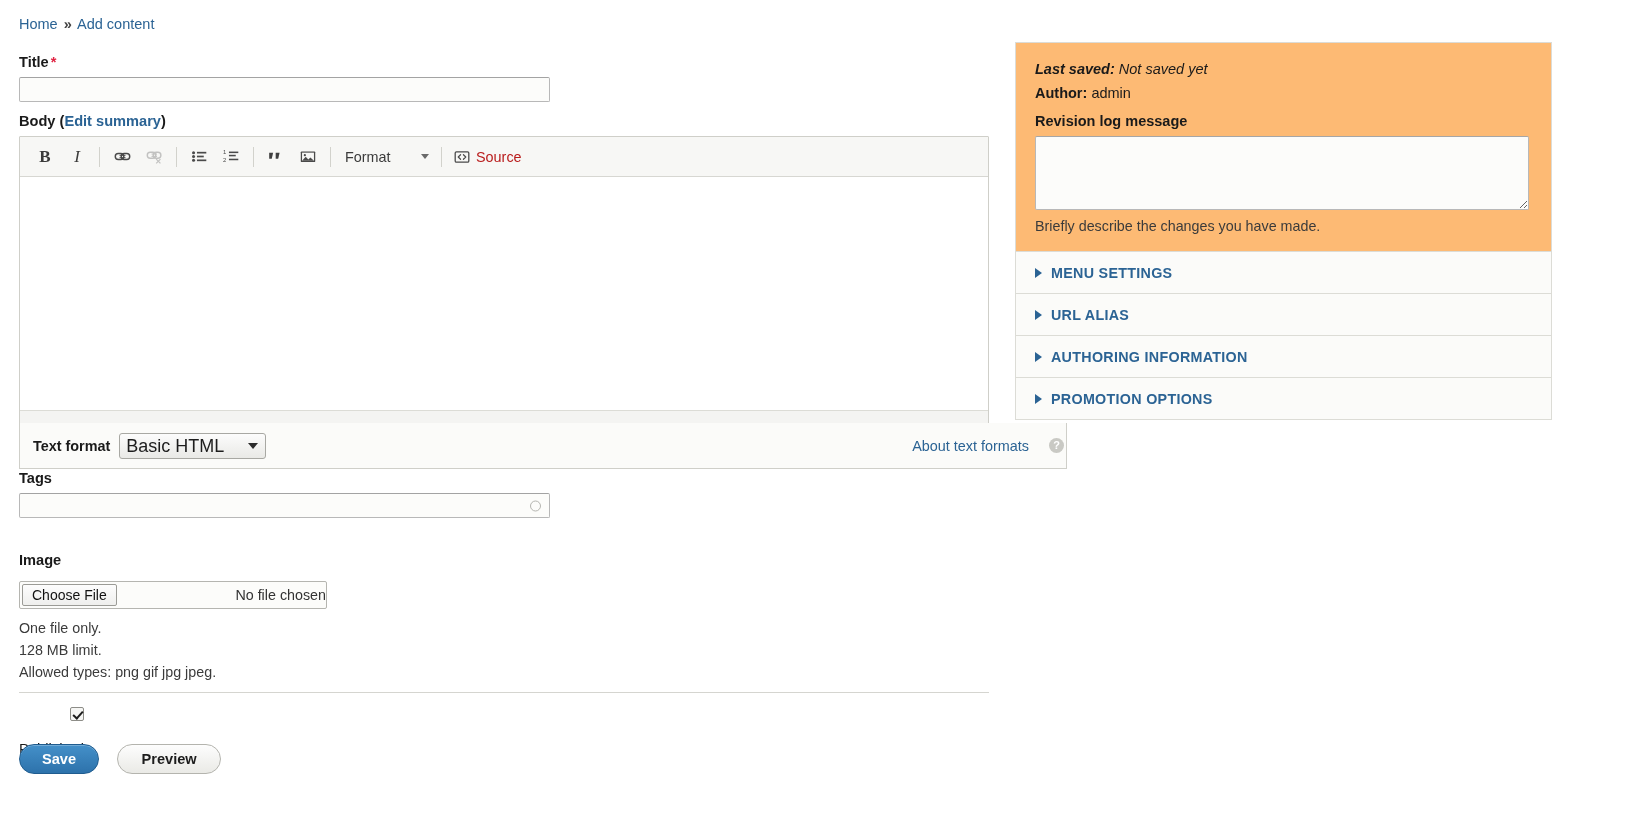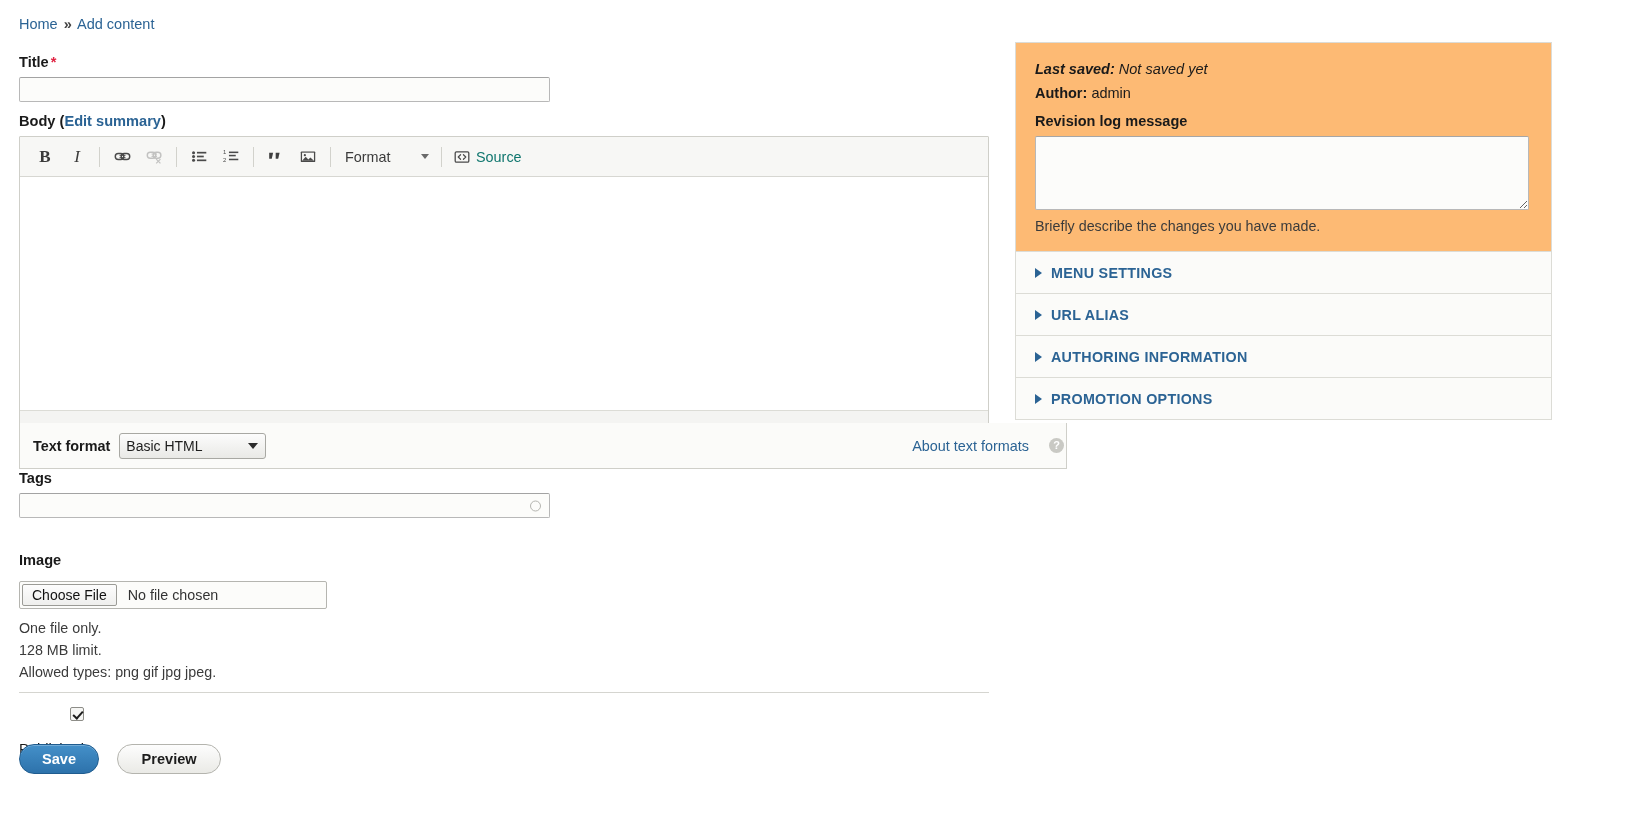--- a/index.html
+++ b/index.html
@@ -154,21 +154,21 @@
     margin-left: 14px;
   }
   .tb-source {
     display: flex;
     align-items: center;
     gap: 6px;
     height: 26px;
     padding: 0 6px;
     cursor: pointer;
     font-size: 14.4px;
-    color: #0f766e;
+    color: #b91c1c;
   }
   .cke-canvas {
     height: 233px;
     background: #ffffff;
     cursor: text;
   }
   .cke-statusbar {
     height: 26px;
     background: #f4f4f2;
     border-top: 1px solid #dcdcd6;
@@ -195,21 +195,21 @@
     font-size: 14.4px;
     color: #1a1a1a;
   }
   .format-select {
     height: 26px;
     min-width: 147px;
     background: linear-gradient(#fcfcfc, #e9e9e6);
     border: 1px solid #a8a8a3;
     border-radius: 3px;
     font-family: "Liberation Sans", sans-serif;
-    font-size: 14px;
+    font-size: 18px;
     color: #1d1d1d;
     padding: 0 24px 0 6px;
     appearance: none;
     -webkit-appearance: none;
     cursor: pointer;
     position: relative;
   }
   .select-wrap { position: relative; display: inline-block; }
   .select-wrap .sel-caret {
     position: absolute;
@@ -259,20 +259,21 @@
   .file-input-box {
     margin-top: 6px;
     display: inline-flex;
     align-items: stretch;
     height: 28px;
     border: 1px solid #b5b5b0;
     background: #fcfcfa;
     border-radius: 2px;
     width: 308px;
     overflow: hidden;
+    justify-content: space-between;
   }
   .choose-file-btn {
     background: linear-gradient(#fdfdfd, #efefed);
     border: 1px solid #9b9b96;
     border-radius: 2px;
     margin: 2px;
     padding: 0 9px;
     display: flex;
     align-items: center;
     font-family: "Liberation Sans", sans-serif;

